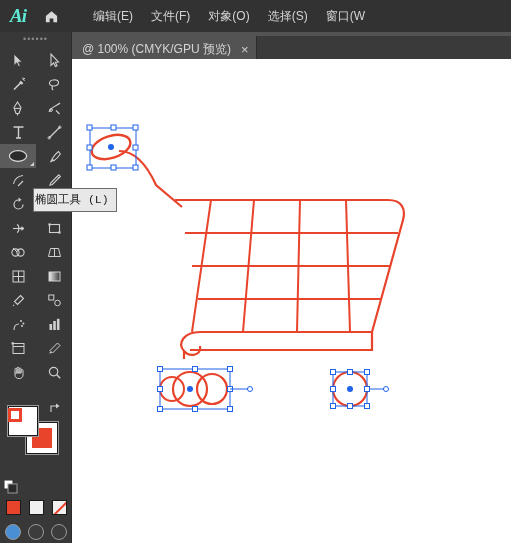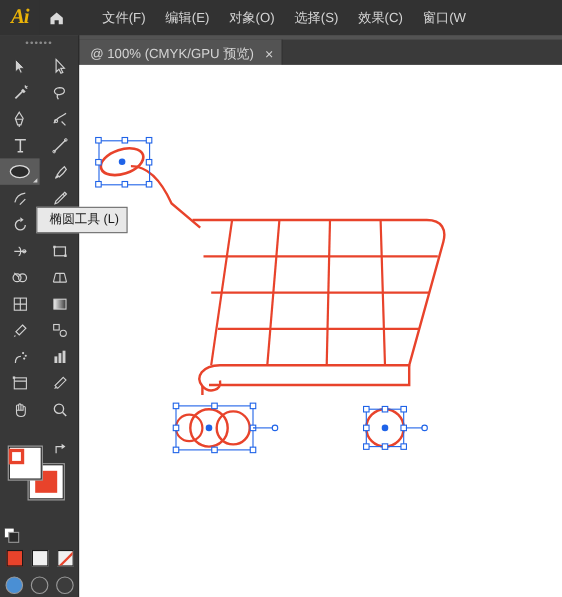--- a/index.html
+++ b/index.html
@@ -20,21 +20,21 @@
   .menubar {
     position: absolute; left: 0; top: 0;
     width: 511px; height: 32px;
     background: #323232;
     display: flex; align-items: center;
   }
   .ai-logo {
     width: 36px; height: 32px;
     display: flex; align-items: center; justify-content: center;
     background: #323232;
-    color: #eab308;
+    color: #5eead4;
     font-family: "Liberation Serif", serif;
     font-size: 19px; font-weight: bold;
     font-style: italic;
     letter-spacing: -1px;
   }
   .home-icon {
     width: 30px; height: 32px;
     display: flex; align-items: center; justify-content: center;
     color: #d9d9d9;
   }
@@ -112,23 +112,24 @@
   }
 
   
   .tooltip {
     position: absolute;
     left: 33px; top: 188px;
     background: #e8e8e8;
     border: 1px solid #6d6d6d;
     color: #1a1a1a;
     font-size: 11.5px;
-    padding: 3px 7px 4px 11px;
+    padding: 3px 7px 4px 1px;
     white-space: nowrap;
     z-index: 40;
+    font-family: Liberation Mono, monospace;
   }
 
   
   .color-area {
     position: absolute; left: 0; top: 368px;
     width: 72px; height: 100px;
   }
   .swatch-stroke {
     position: absolute; left: 8px; top: 6px;
     width: 30px; height: 30px;
@@ -220,25 +221,24 @@
 <div id="app">
 
   <div class="menubar">
     <div class="ai-logo">Ai</div>
     <div class="home-icon">
       <svg width="15" height="15" viewBox="0 0 16 16" fill="none">
         <path d="M2 7.5L8 2.5L14 7.5V14H10V10H6V14H2V7.5Z" fill="#d9d9d9"></path>
       </svg>
     </div>
     <div class="menu-items">
+      <div class="menu-item">编辑(E)</div>
       <div class="menu-item">文件(F)</div>
-      <div class="menu-item">编辑(E)</div>
       <div class="menu-item">对象(O)</div>
       <div class="menu-item">选择(S)</div>
-      <div class="menu-item">效果(C)</div>
       <div class="menu-item">窗口(W</div>
     </div>
   </div>
 
   <div class="tabbar">
     <div class="tab-gap"></div>
     <div class="tab">
       <span>@ 100% (CMYK/GPU 预览)</span>
       <span class="tab-close">×</span>
     </div>

